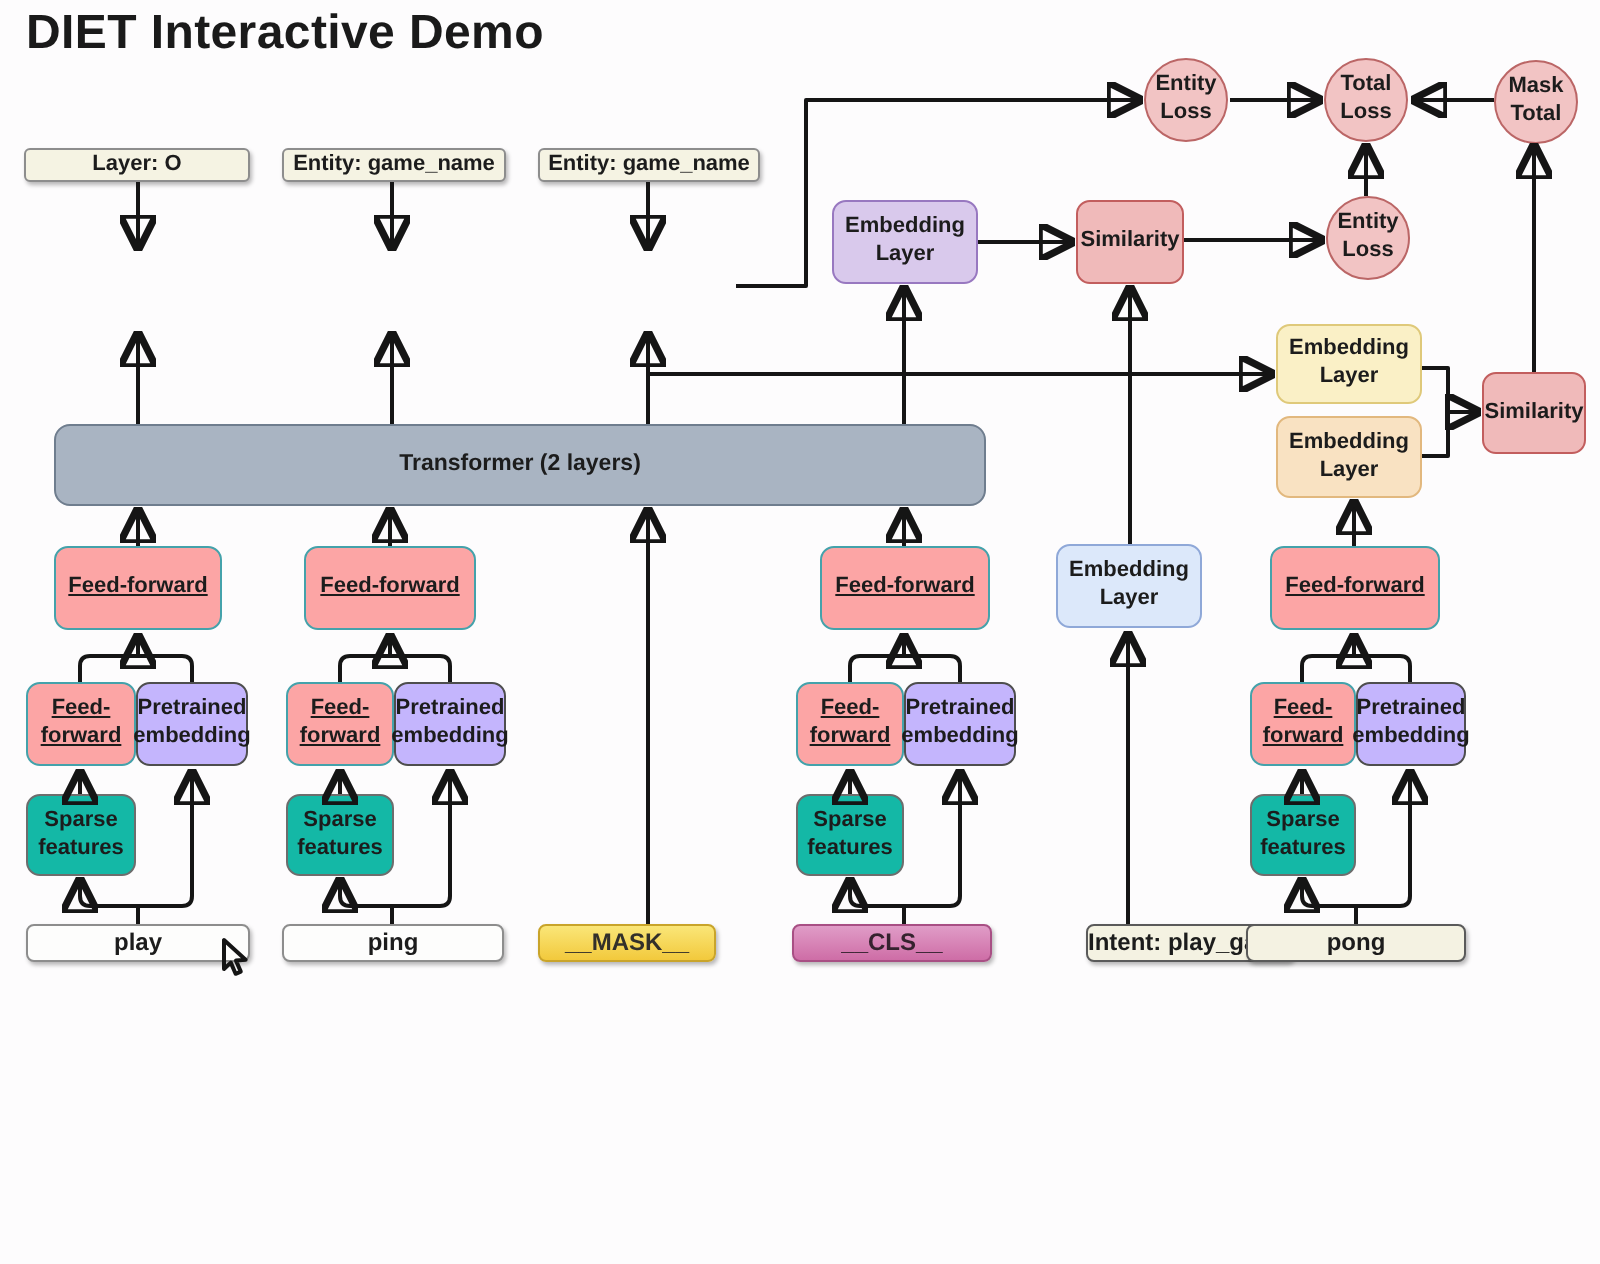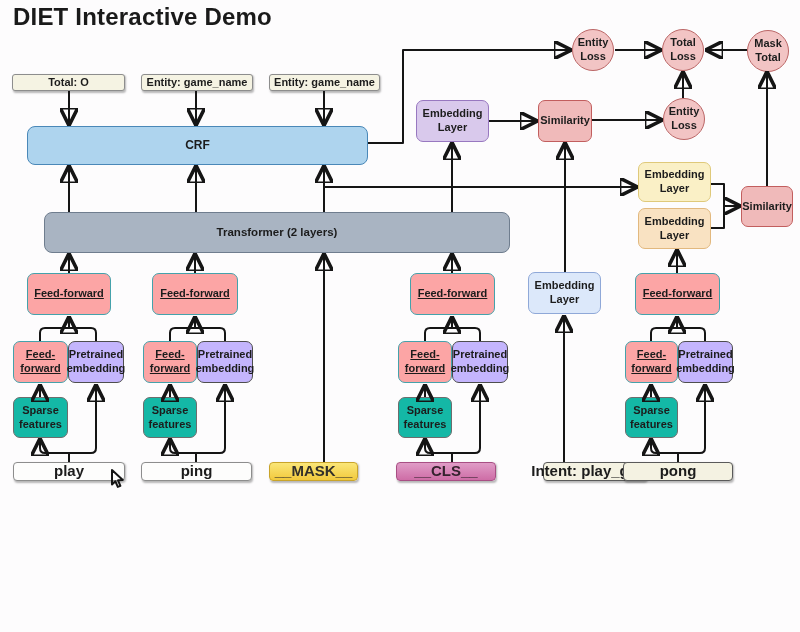--- a/index.html
+++ b/index.html
@@ -13,42 +13,41 @@
   .transformer{background:#a9b4c2;border:1.6px solid #6f7d8e;border-radius:8px;font-size:11.5px;}
   .teal{background:#fca5a5;border:1.6px solid #44a2ab;text-decoration:underline;}
   .white-node{background:#c4b5fd;border:1.6px solid #4e4e4e;}
   .sparse{background:#14b8a6;border:1.4px solid #6d6d6d;}
   .purple{background:#d9c9ec;border:1.6px solid #9878c0;}
   .lightblue{background:#dce8fa;border:1.6px solid #8fa8d8;}
   .yellow{background:#faf0c6;border:1.6px solid #dfc97a;}
   .orange{background:#f9e2c2;border:1.6px solid #e2b87e;}
   .pink{background:#f0baba;border:1.6px solid #c25e5e;}
   .loss{background:#f2c4c4;border:1.6px solid #bb6666;border-radius:50%;width:42px;height:42px;}
-  .token{height:19px;border-radius:4px;box-shadow:1px 1.5px 2px rgba(0,0,0,.28);white-space:nowrap;font-size:15px;}
+  .token{height:19px;border-radius:4px;box-shadow:1px 1.5px 2px rgba(0,0,0,.28);white-space:nowrap;font-size:12px;}
   .tok-white{background:#fdfdfc;border:1px solid #8d8d8d;}
   .tok-cream{background:#f4f2e2;border:1px solid #5a5a5a;}
   .tok-mask{background:linear-gradient(#fae678,#f2c93c);border:1px solid #c9a42a;color:#33302a;}
   .tok-cls{background:linear-gradient(#e09cc7,#ce6da6);border:1px solid #a84f84;color:#35222e;}
   svg.edges{position:absolute;left:0;top:0;pointer-events:none;}
   svg.edges path{fill:none;stroke:#151515;stroke-width:2;stroke-linejoin:round;}
   svg.edges path.arrow{marker-end:url(#ah);}
 </style>
 </head>
 <body>
 
 <div id="stage">
 
   <div class="title">DIET Interactive Demo</div>
 
-  <div class="node entity" style="left:12px;top:74px;width:113px;height:17px;">Total: O</div>
+  <div class="node entity" style="left:12px;top:74px;width:113px;height:17px;">Layer: O</div>
   <div class="node entity" style="left:141px;top:74px;width:112px;height:17px;">Entity: game_name</div>
   <div class="node entity" style="left:269px;top:74px;width:111px;height:17px;">Entity: game_name</div>
 
-  <div class="node crf" style="left:27px;top:126px;width:341px;height:39px;">CRF</div>
-  <div class="node transformer" style="left:27px;top:212px;width:466px;height:41px;margin-left:17px;">Transformer (2 layers)</div>
+  <div class="node transformer" style="left:27px;top:212px;width:466px;height:41px;">Transformer (2 layers)</div>
 
   <div class="node teal" style="left:27px;top:273px;width:84px;height:42px;">Feed-forward</div>
   <div class="node teal" style="left:152px;top:273px;width:86px;height:42px;">Feed-forward</div>
   <div class="node teal" style="left:410px;top:273px;width:85px;height:42px;">Feed-forward</div>
   <div class="node lightblue" style="left:528px;top:272px;width:73px;height:42px;">Embedding Layer</div>
   <div class="node teal" style="left:635px;top:273px;width:85px;height:42px;">Feed-forward</div>
 
   <div class="node teal" style="left:13px;top:341px;width:55px;height:42px;">Feed-forward</div>
   <div class="node white-node" style="left:68px;top:341px;width:56px;height:42px;">Pretrained embedding</div>
   <div class="node teal" style="left:143px;top:341px;width:54px;height:42px;">Feed-forward</div>

